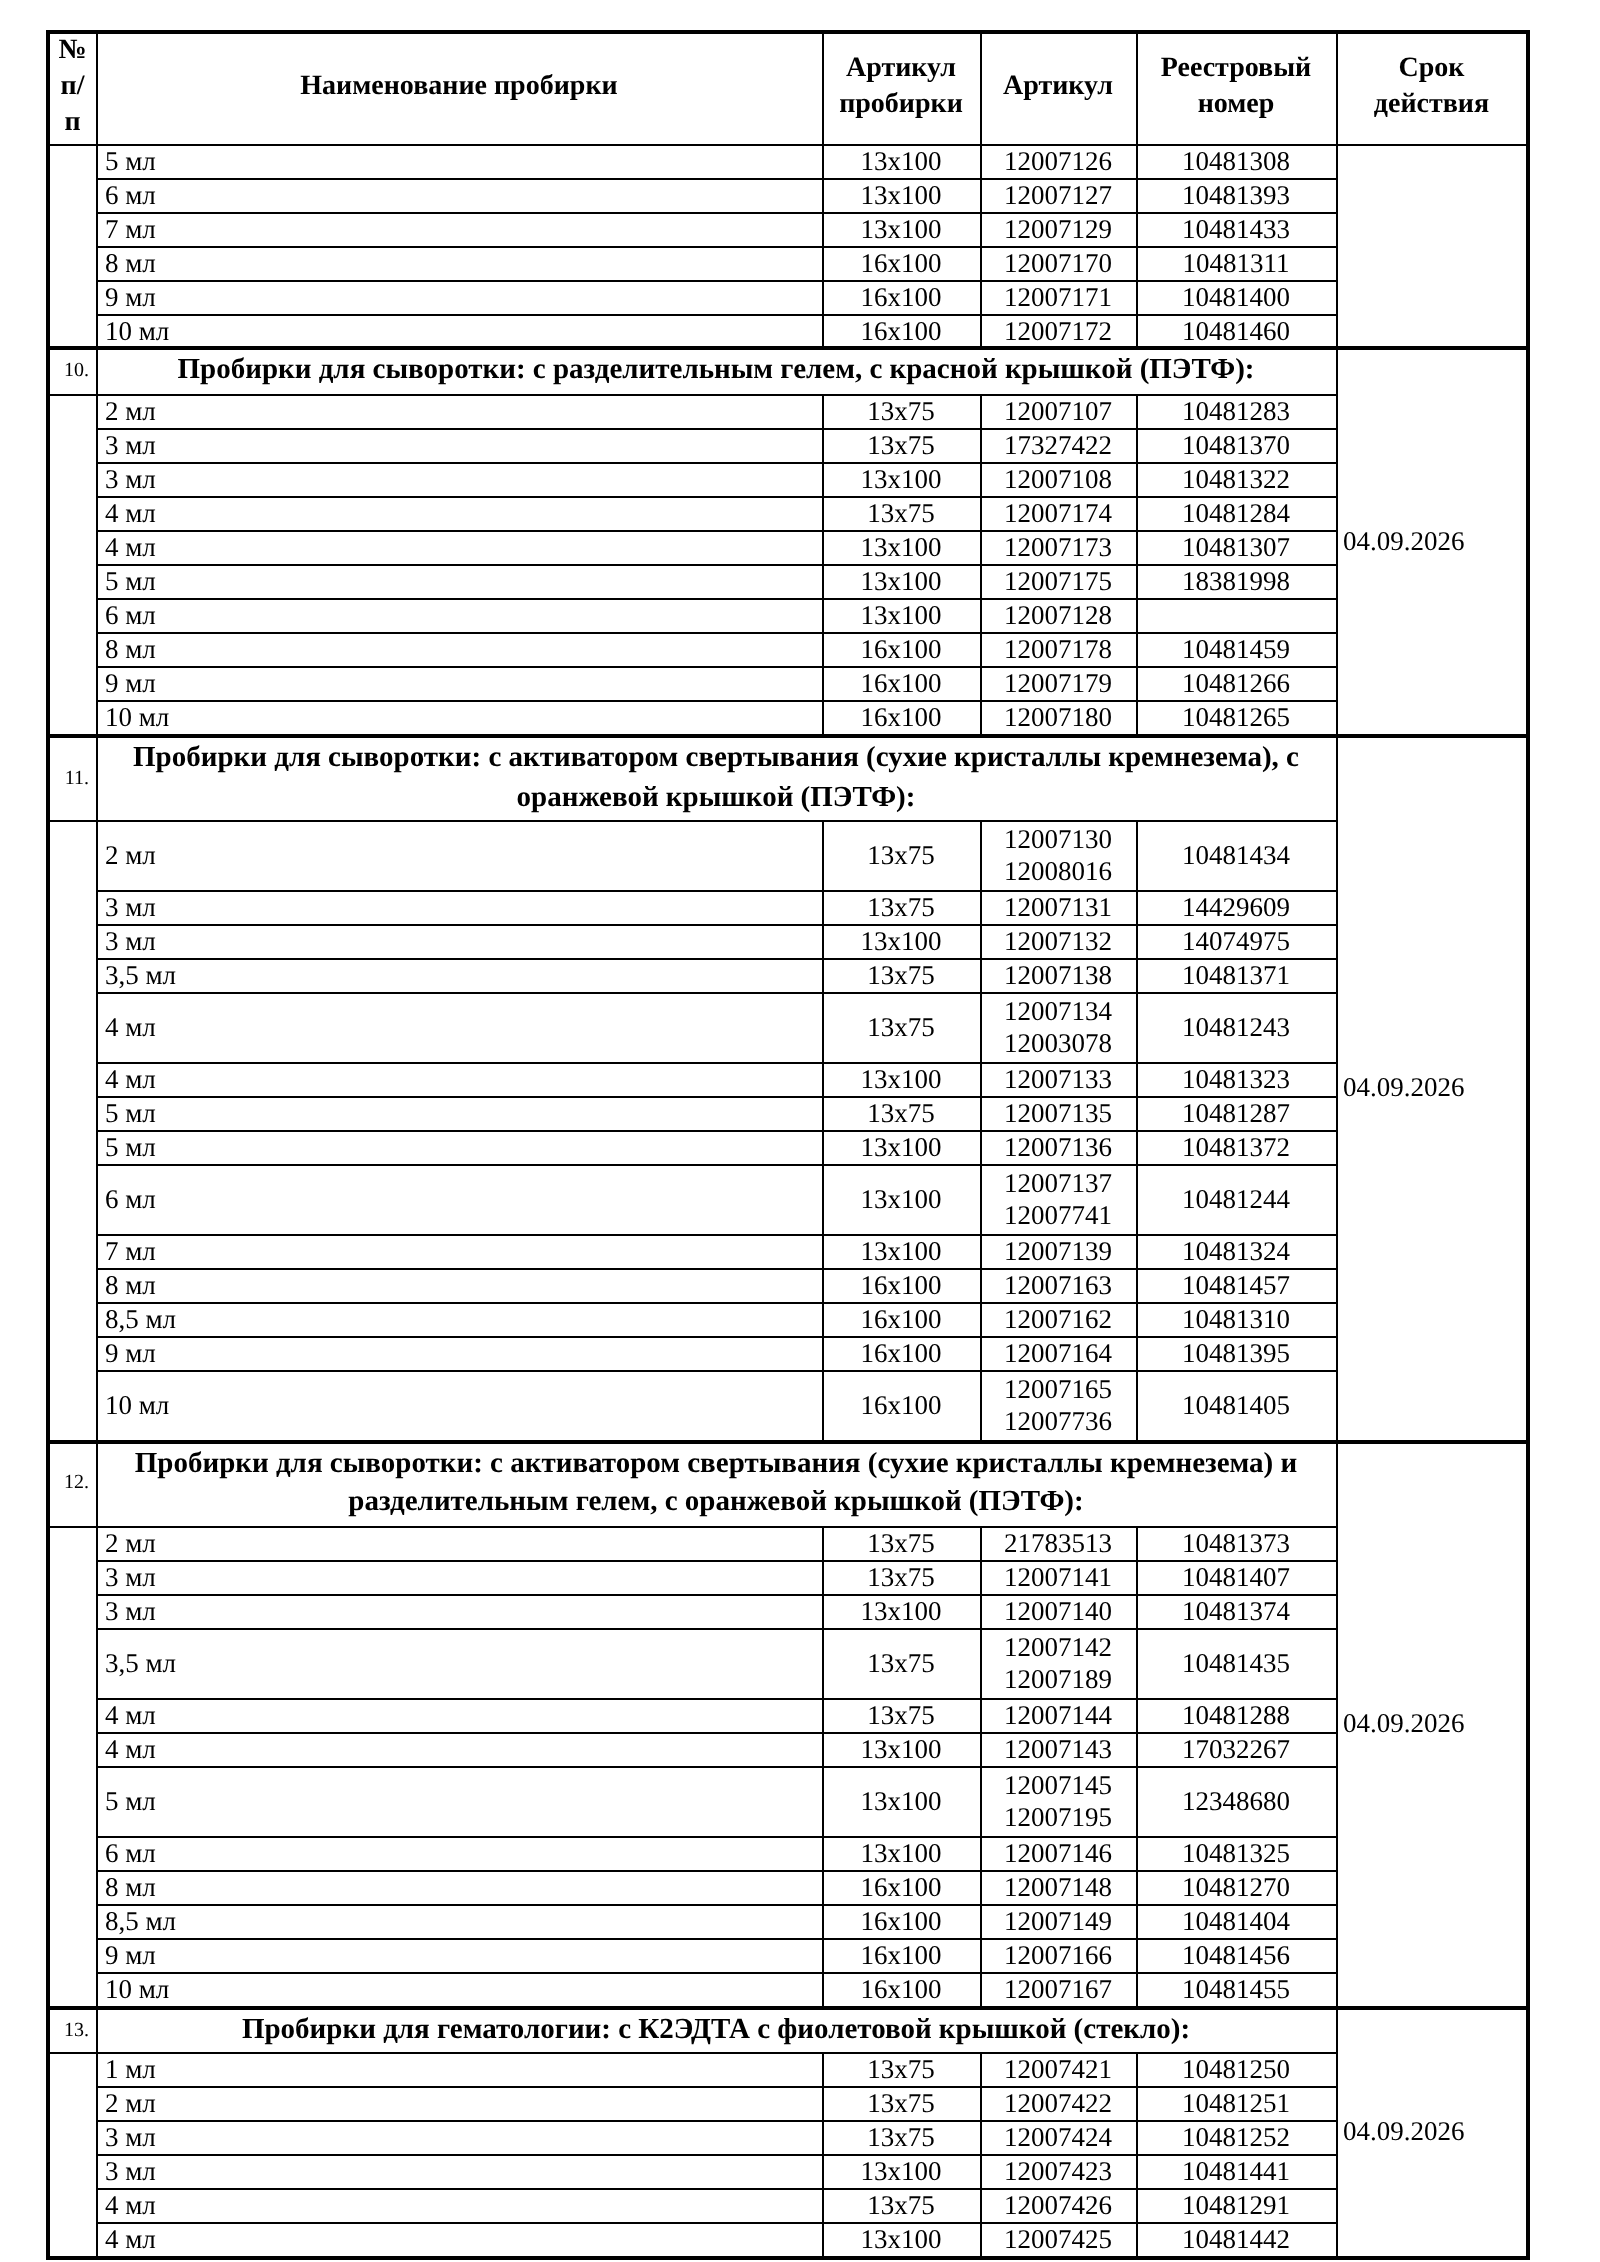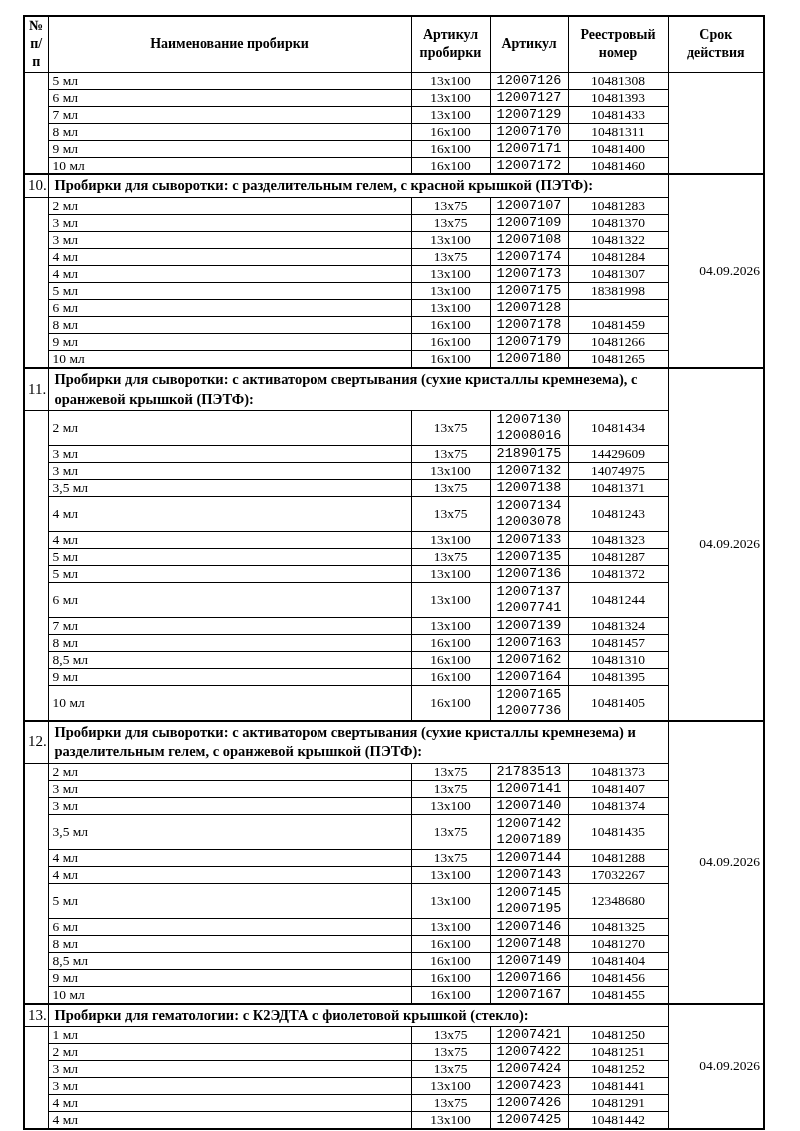--- a/index.html
+++ b/index.html
@@ -39,30 +39,30 @@
     text-align: center;
     height: 41px;
     white-space: pre-line;
     line-height: 1.3;
   }
   tbody tr { height: 17px; }
   tbody tr.dbl { height: 35px; }
   tr.sec-start td { border-top: 2px solid #000; }
   td.name { text-align: left; padding-left: 4px; }
   td.center { text-align: center; }
-  td.article { white-space: pre-line; font-family: Liberation Mono, monospace; }
-  td.num-cell { text-align: left; font-size: 15px; }
+  td.article { white-space: pre-line; }
+  td.num-cell { text-align: right; font-size: 10px; }
   td.sec-title {
     font-weight: bold;
-    text-align: left;
+    text-align: center;
     font-size: 14.5px;
     line-height: 1.35;
     padding: 1px 6px;
   }
-  td.validity { text-align: right; font-size: 13.5px; }
+  td.validity { text-align: left; font-size: 13.5px; }
 </style>
 </head>
 <body>
 
 <div class="page">
   <table class="tubes">
     <colgroup>
       <col style="width:24px">
       <col style="width:363px">
       <col style="width:79px">
@@ -131,21 +131,21 @@
         <tr>
           <td class="num-cell" rowspan="10"></td>
           <td class="name">2 мл</td>
           <td class="center">13x75</td>
           <td class="center article">12007107</td>
           <td class="center">10481283</td>
         </tr>
         <tr>
           <td class="name">3 мл</td>
           <td class="center">13x75</td>
-          <td class="center article">12007109</td>
+          <td class="center article">17327422</td>
           <td class="center">10481370</td>
         </tr>
         <tr>
           <td class="name">3 мл</td>
           <td class="center">13x100</td>
           <td class="center article">12007108</td>
           <td class="center">10481322</td>
         </tr>
         <tr>
           <td class="name">4 мл</td>
@@ -198,21 +198,21 @@
           <td class="num-cell" rowspan="14"></td>
           <td class="name">2 мл</td>
           <td class="center">13x75</td>
           <td class="center article">12007130
 12008016</td>
           <td class="center">10481434</td>
         </tr>
         <tr>
           <td class="name">3 мл</td>
           <td class="center">13x75</td>
-          <td class="center article">21890175</td>
+          <td class="center article">12007131</td>
           <td class="center">14429609</td>
         </tr>
         <tr>
           <td class="name">3 мл</td>
           <td class="center">13x100</td>
           <td class="center article">12007132</td>
           <td class="center">14074975</td>
         </tr>
         <tr>
           <td class="name">3,5 мл</td>

